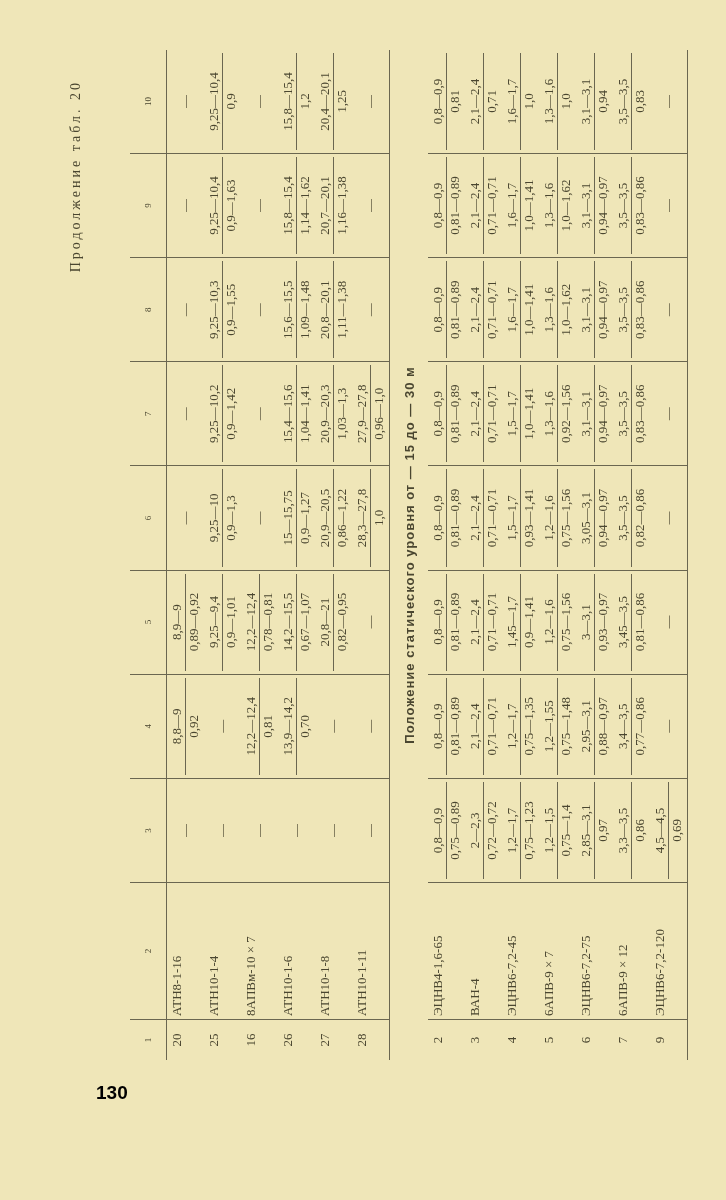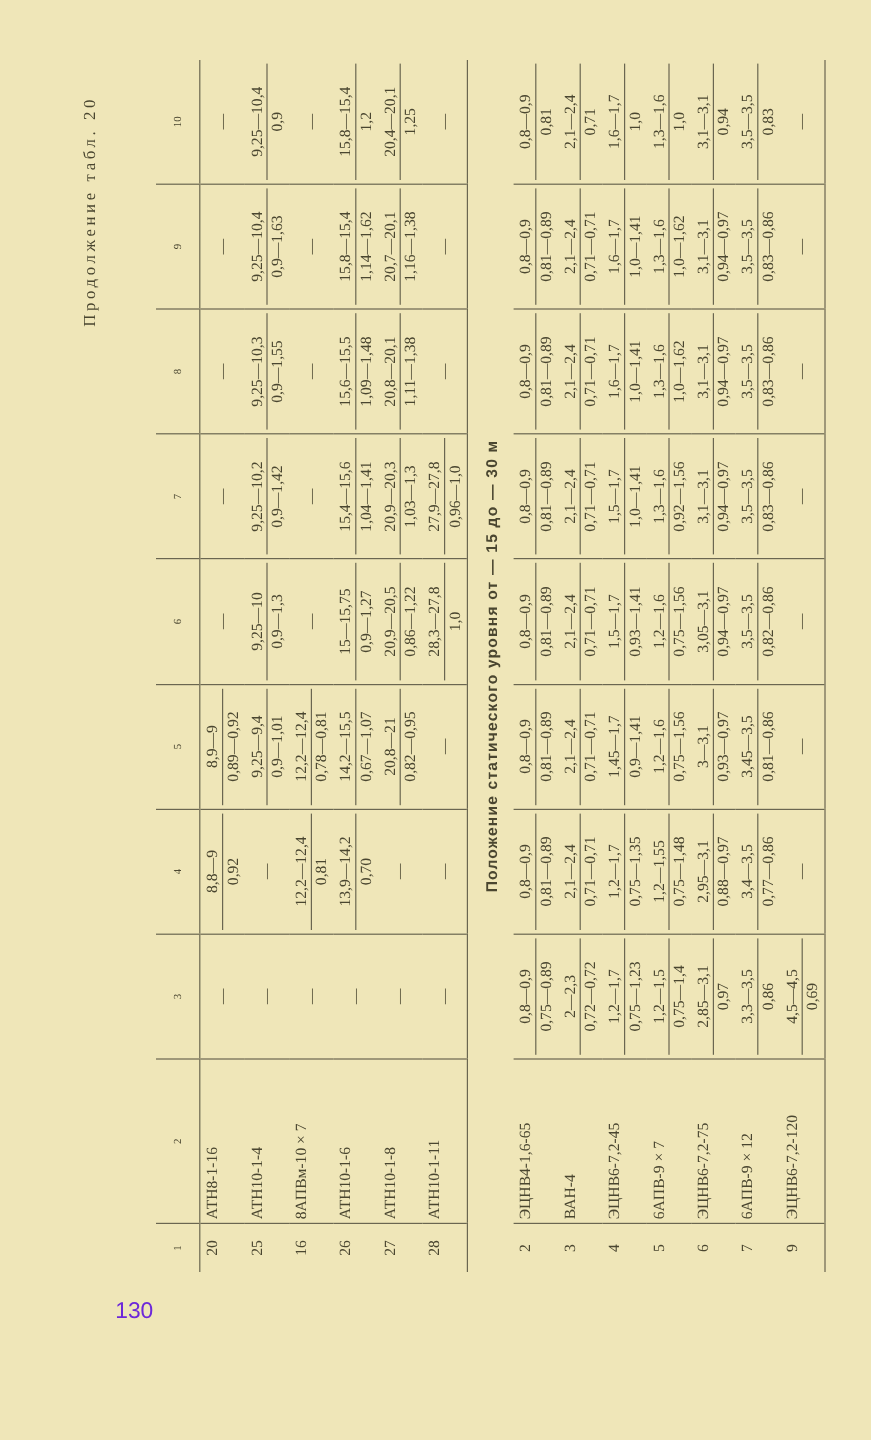--- a/index.html
+++ b/index.html
@@ -1,17 +1,17 @@
 <!DOCTYPE html>
 <html><head>
 <meta charset="utf-8">
 <style>
   html,body{margin:0;padding:0;}
   body{width:726px;height:1200px;background:#efe6b8;overflow:hidden;position:relative;font-family:"Liberation Serif",serif;color:#4a4630;}
-  .page-num{position:absolute;left:96px;top:1082px;font-size:19px;font-family:"Liberation Sans",sans-serif;font-weight:normal;color:#6d28d9;}
+  .page-num{position:absolute;left:96px;top:1082px;font-size:19px;font-family:"Liberation Sans",sans-serif;font-weight:bold;color:#000000;}
   
   .rot{position:absolute;left:130px;top:1060px;width:1010px;height:600px;transform-origin:0 0;transform:rotate(-90deg);}
   .cont-title{position:absolute;right:30px;top:-62px;font-size:14px;letter-spacing:3px;}
   table{border-collapse:collapse;position:absolute;top:0;left:0;width:1010px;font-size:13px;}
   th{font-weight:normal;font-size:9px;height:34px;border-bottom:1px solid #6a6650;border-left:1px solid #6a6650;}
   th:first-child{border-left:none;}
   td{vertical-align:top;text-align:center;border-left:1px solid #6a6650;padding:2px 3px;line-height:16px;}
   td:first-child{border-left:none;}
   td.num{width:34px;}
   td.name{width:130px;text-align:left;}

